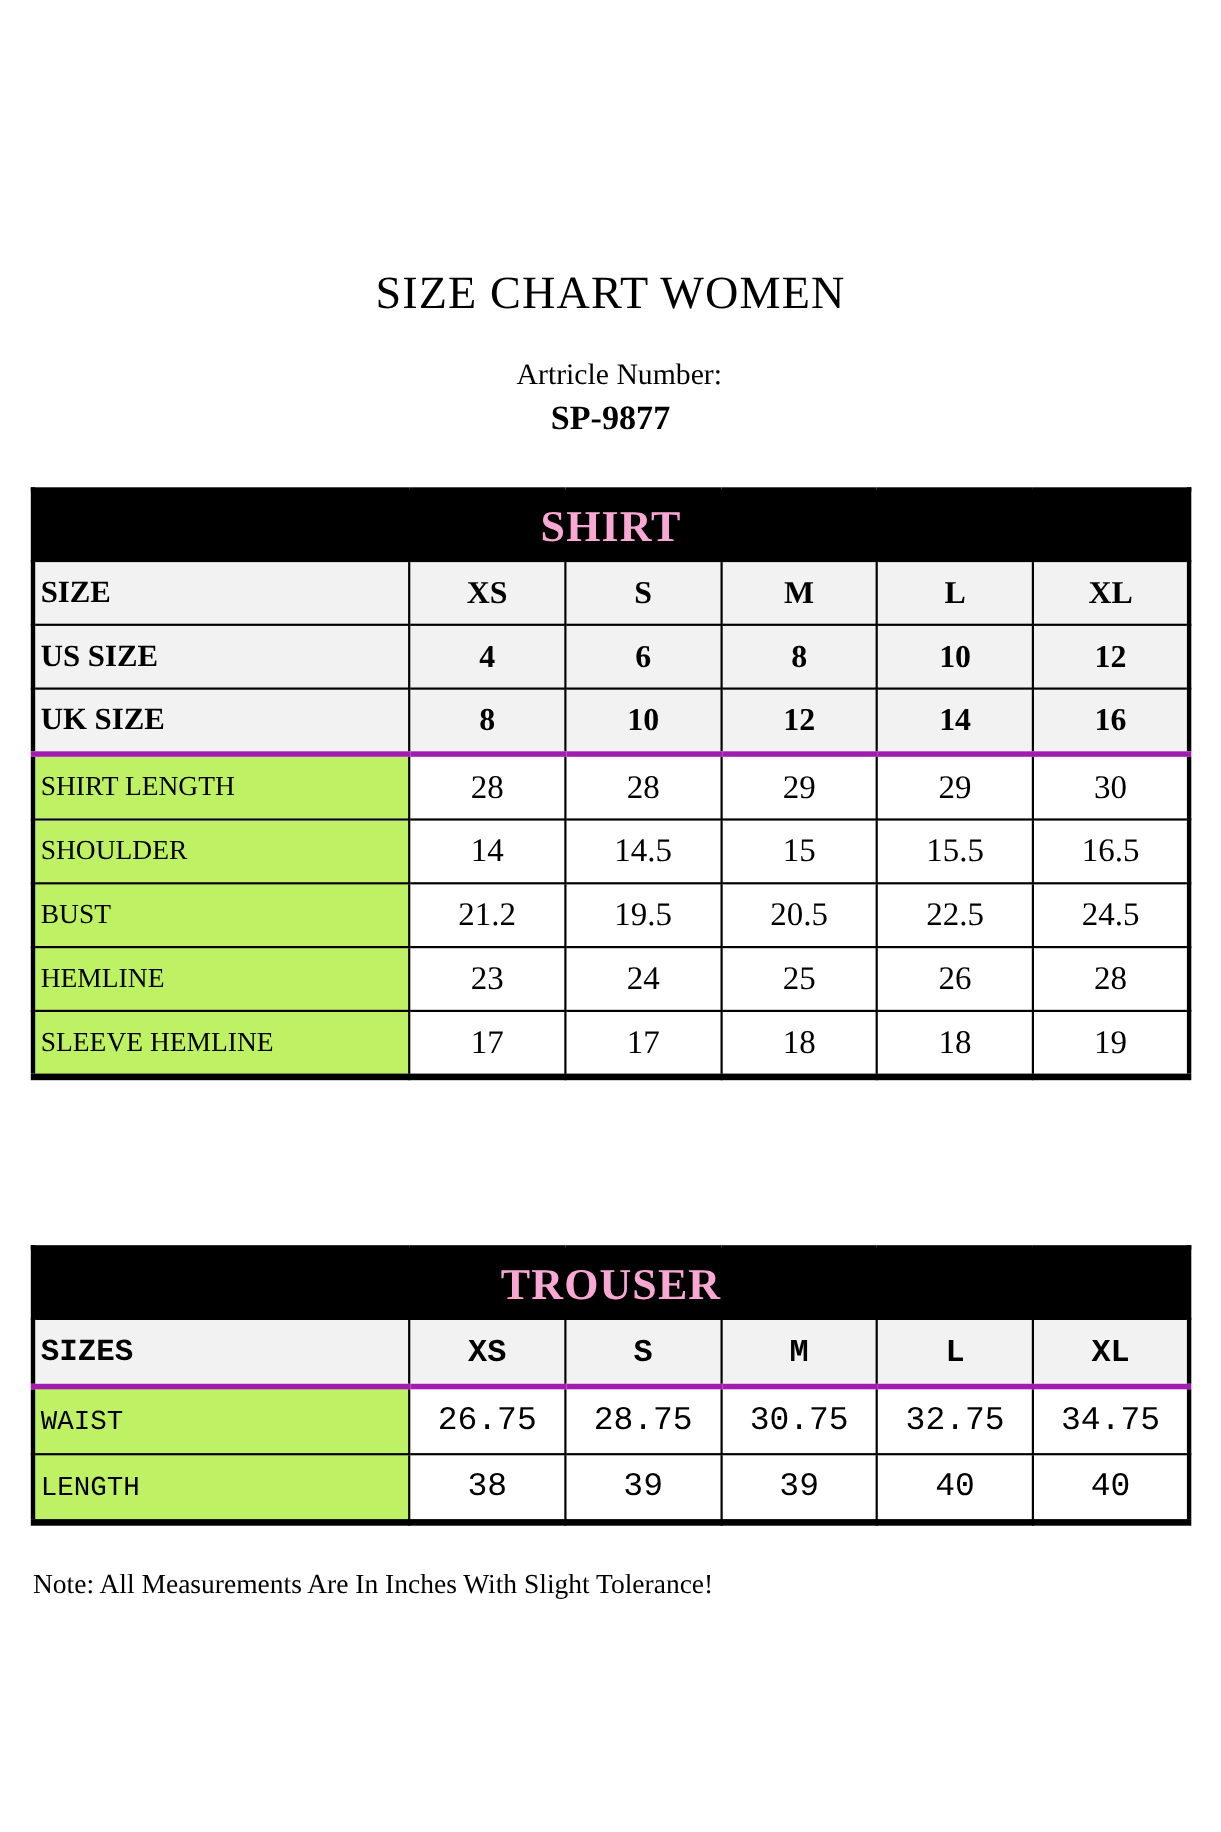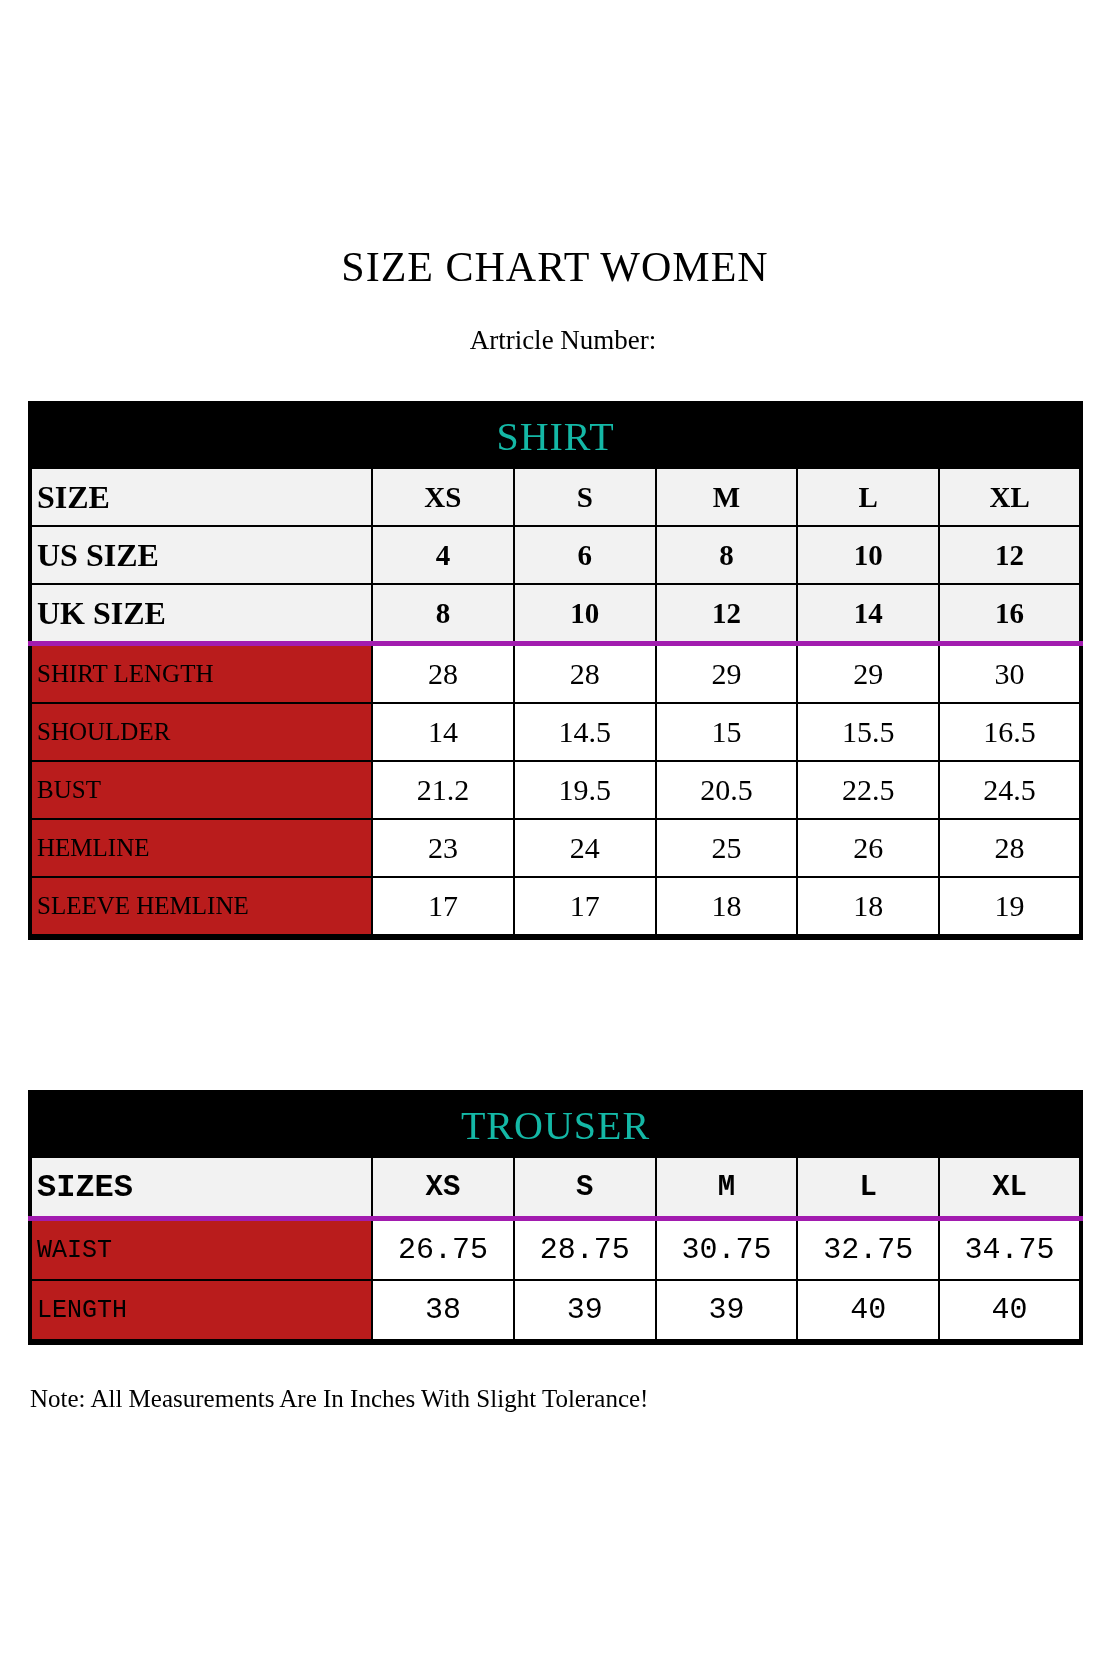--- a/index.html
+++ b/index.html
@@ -41,23 +41,23 @@
     margin-left:28px;
     border-collapse:collapse;
     table-layout:fixed;
     border:4px solid #000;
     border-bottom-width:6px;
   }
   table.size-table.shirt { margin-top:45px; }
   table.size-table.trouser { margin-top:150px;border-radius:18px; }
   th.table-header {
     background:#000000;
-    color:#14b8a6;
+    color:#f9a8d4;
     font-size:40px;
-    font-weight:400;
+    font-weight:700;
     height:60px;
     text-align:center;
     vertical-align:middle;
     letter-spacing:1px;
     border:2px solid #000;
   }
   td {
     border:2px solid #000;
     height:54px;
     font-size:30px;
@@ -72,37 +72,38 @@
     text-align:left;
     padding-left:5px;
     background:#f2f2f2;
     font-size:25px;
   }
   tr.size-row td {
     background:#f2f2f2;
     font-weight:700;
     font-size:29px;
   }
-  tr.size-row td.label { font-size:32px; }
+  tr.size-row td.label { font-size:28px; }
   tr.meas-row td { font-weight:400; }
-  tr.meas-row td.label { background:#b91c1c; }
+  tr.meas-row td.label { background:#bef264; }
   tr.thick-bottom td { border-bottom:5px solid #a21caf; }
   .note {
     margin:40px 0 0 30px;
     font-size:25px;
     font-weight:400;
   }
 </style>
 </head>
 <body>
 
 <div class="page">
 
   <h1 class="doc-title">SIZE CHART WOMEN</h1>
   <div class="article-label">Artricle Number:</div>
+  <div class="article-number">SP-9877</div>
 
   <table class="size-table shirt">
     <colgroup>
       <col style="width:342px">
       <col>
         <col>
         <col>
         <col>
         <col>
     </colgroup>

